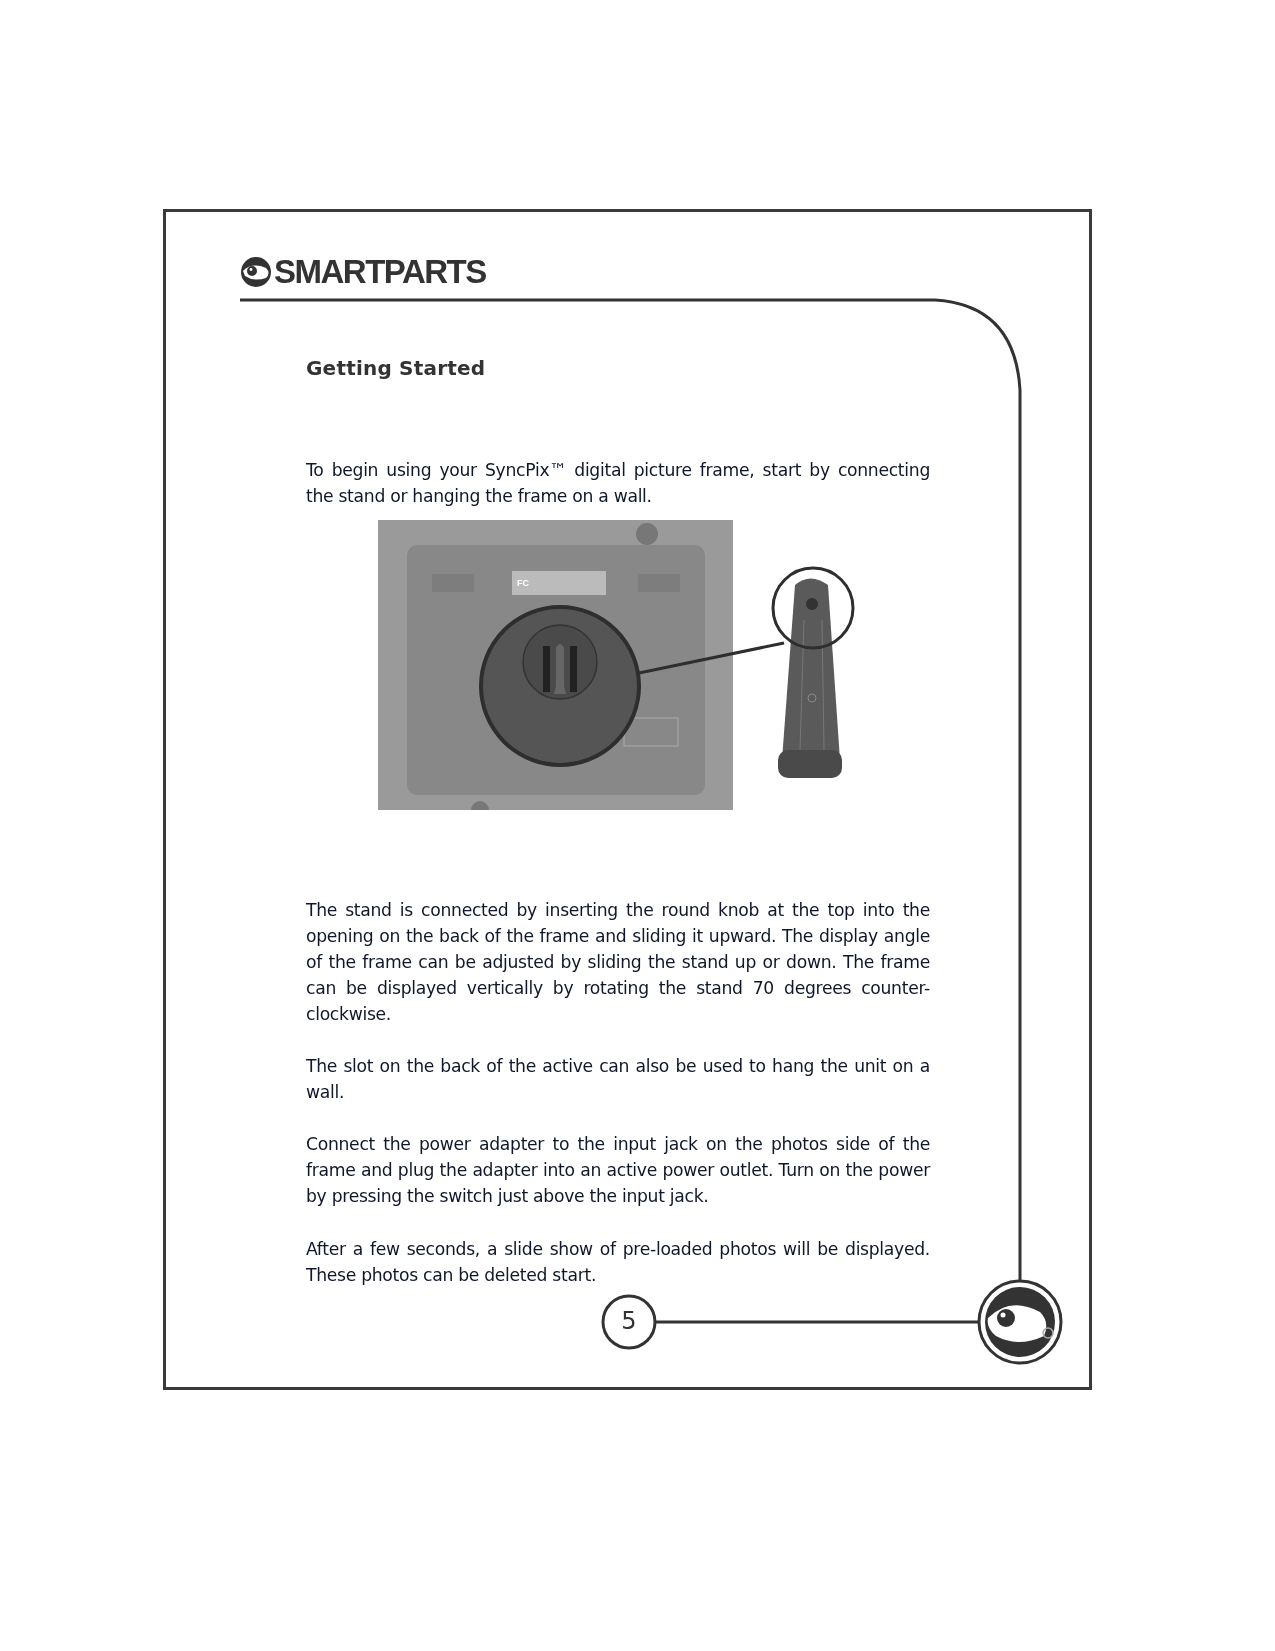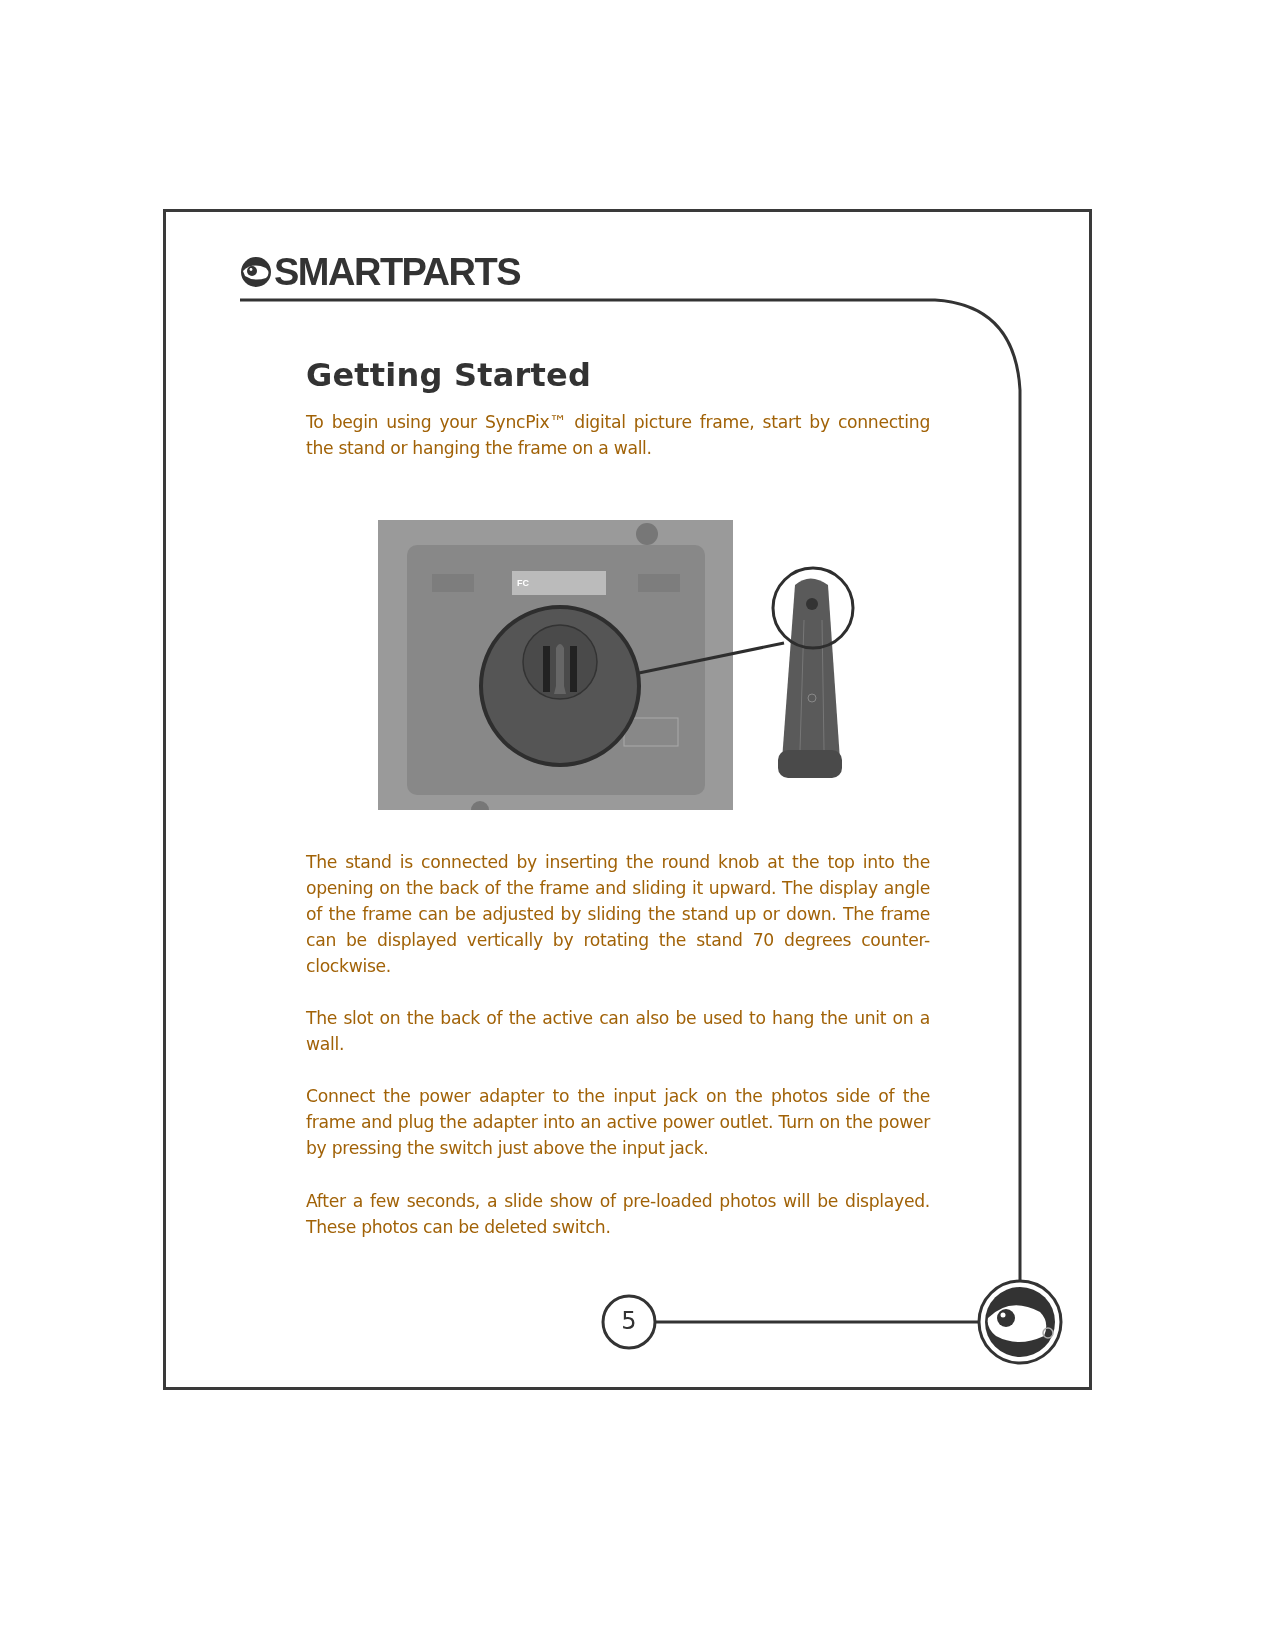--- a/index.html
+++ b/index.html
@@ -1,22 +1,22 @@
 <!DOCTYPE html>
 <html><head>
 <meta charset="utf-8">
 <style>
   html, body { margin: 0; padding: 0; background: #ffffff; }
   body { width: 1275px; height: 1651px; position: relative; font-family: "DejaVu Sans", sans-serif; color: #333; }
   .page-border { position: absolute; left: 163px; top: 209px; width: 929px; height: 1181px; border: 3px solid #3a3a3a; box-sizing: border-box; }
   .logo { position: absolute; left: 240px; top: 254px; height: 36px; display: flex; align-items: center; }
-  .logo-text { font-family: "Liberation Sans", sans-serif; font-weight: bold; font-size: 38px; letter-spacing: -1.5px; color: #333; line-height: 36px; }
+  .logo-text { font-family: "Liberation Sans", sans-serif; font-weight: bold; font-size: 33px; letter-spacing: -1.5px; color: #333; line-height: 36px; }
   .frame-svg { position: absolute; left: 0; top: 0; }
-  .title { position: absolute; left: 306px; top: 356px; font-family: "DejaVu Sans", sans-serif; font-weight: bold; font-size: 32px; color: #333; letter-spacing: 0.2px; }
-  .para { position: absolute; left: 306px; width: 624px; font-family: "DejaVu Sans", sans-serif; font-size: 17.2px; line-height: 26px; color: #a16207; text-align: justify; letter-spacing: -0.3px; }
+  .title { position: absolute; left: 306px; top: 356px; font-family: "DejaVu Sans", sans-serif; font-weight: bold; font-size: 20px; color: #333; letter-spacing: 0.2px; }
+  .para { position: absolute; left: 306px; width: 624px; font-family: "DejaVu Sans", sans-serif; font-size: 17.2px; line-height: 26px; color: #0f172a; text-align: justify; letter-spacing: -0.3px; margin-top: 48px; }
   .p0 { top: 409px; }
   .p1 { top: 849px; }
   .p2 { top: 1005px; }
   .p3 { top: 1083px; }
   .p4 { top: 1188px; }
   .figure { position: absolute; left: 370px; top: 510px; width: 500px; height: 300px; }
   .page-num { position: absolute; left: 603px; top: 1296px; width: 52px; height: 52px; line-height: 50px; text-align: center; font-family: "DejaVu Sans", sans-serif; font-size: 24px; color: #333; }
 </style>
 </head>
 <body>
@@ -87,15 +87,15 @@
   <line x1="822" y1="620" x2="824" y2="750" stroke="#777" stroke-width="1"></line>
   <circle cx="812" cy="604" r="6" fill="#333"></circle>
   <circle cx="812" cy="698" r="4" fill="none" stroke="#888" stroke-width="1"></circle>
 
   <circle cx="813" cy="608" r="40" fill="none" stroke="#2e2e2e" stroke-width="3"></circle>
 </svg>
 
 <div class="para p1">The stand is connected by inserting the round knob at the top into the opening on the back of the frame and sliding it upward.  The display angle of the frame can be adjusted by sliding the stand up or down. The frame can be displayed vertically by rotating the stand 70 degrees counter-clockwise.</div>
 <div class="para p2">The slot on the back of the active can also be used to hang the unit on a wall.</div>
 <div class="para p3">Connect the power adapter to the input jack on the photos side of the frame and plug the adapter into an active power outlet. Turn on the power by pressing the switch just above the input jack.</div>
-<div class="para p4">After a few seconds, a slide show of pre-loaded photos will be displayed. These photos can be deleted switch.</div>
+<div class="para p4">After a few seconds, a slide show of pre-loaded photos will be displayed. These photos can be deleted start.</div>
 
 <div class="page-num">5</div>
 
 </body></html>

